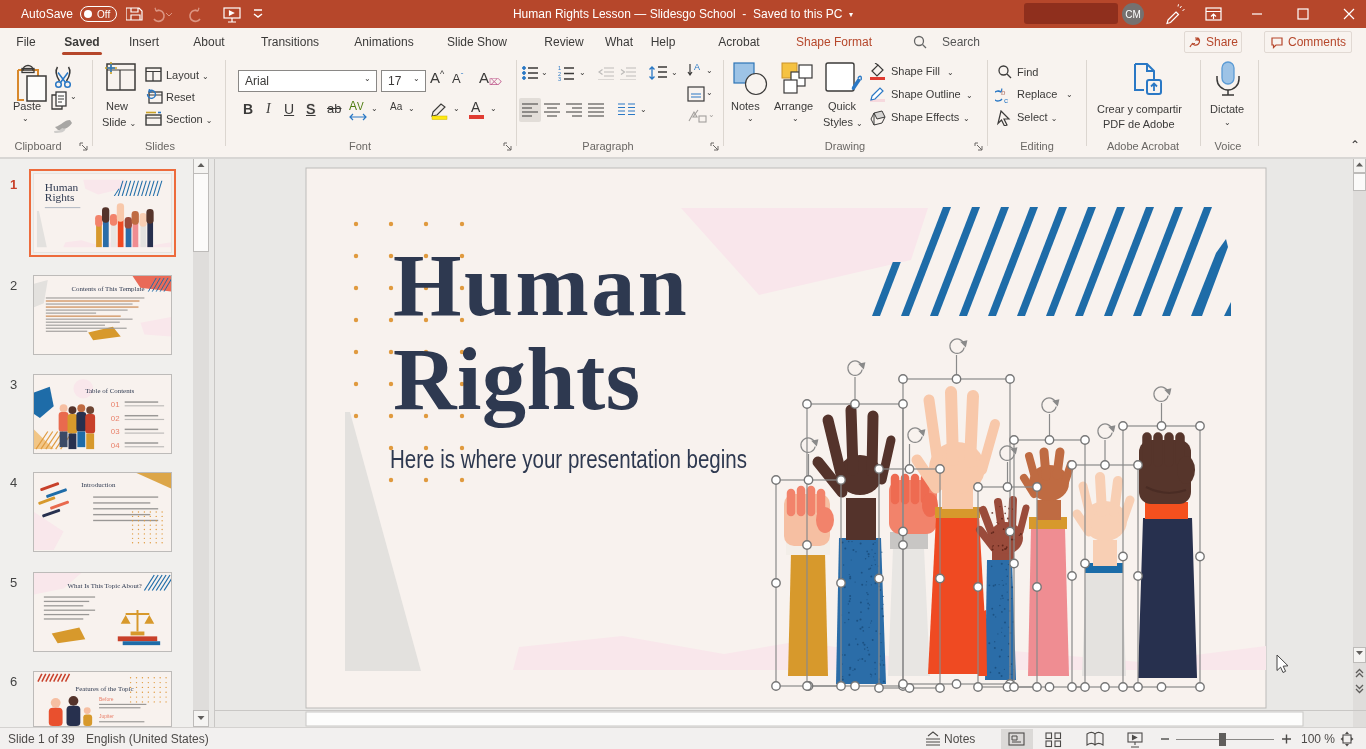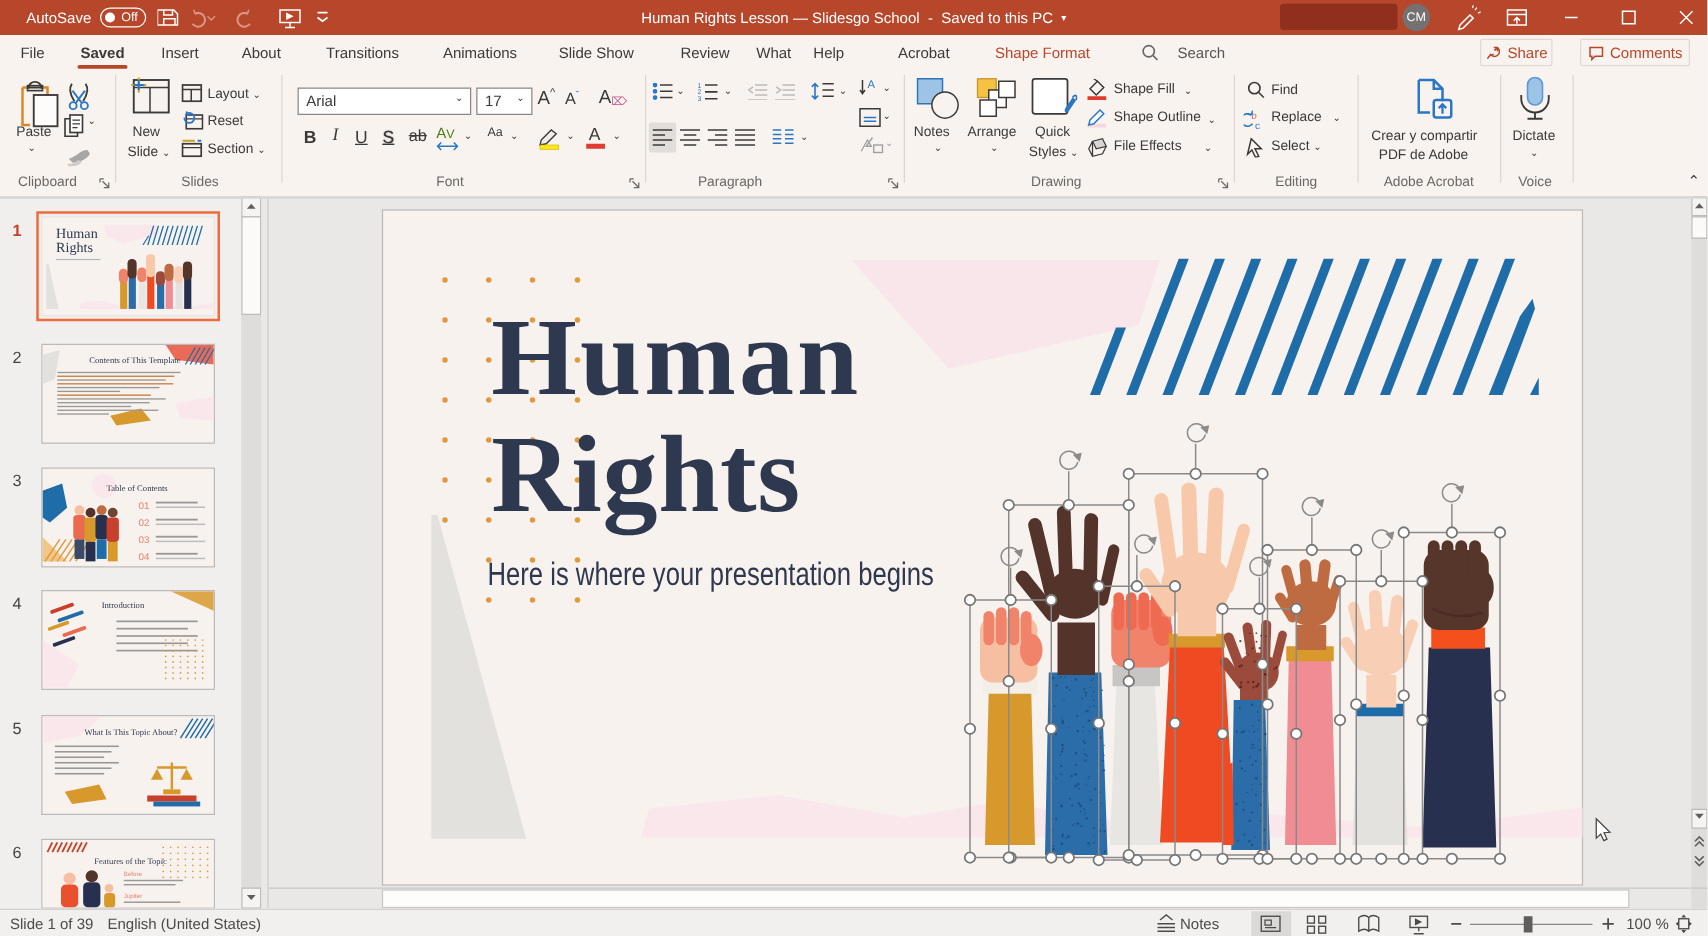--- a/index.html
+++ b/index.html
@@ -279,21 +279,21 @@
     <svg style="position:absolute;left:566px;top:47px" width="16" height="14" viewBox="0 0 16 14">
         <path d="M0 1 h16 M6 5 h10 M0 9 h16 M6 13 h10" stroke="#3b3a39" stroke-width="1.2"></path>
       </svg>
     <svg style="position:absolute;left:588px;top:47px" width="16" height="14" viewBox="0 0 16 14">
         <path d="M0 1 h16 M0 5 h16 M0 9 h16 M0 13 h16" stroke="#3b3a39" stroke-width="1.2"></path>
       </svg>
     <svg style="position:absolute;left:618px;top:47px" width="17" height="14" viewBox="0 0 17 14">
         <path d="M0 1 h7 M0 4.5 h7 M0 8 h7 M0 11.5 h7 M10 1 h7 M10 4.5 h7 M10 8 h7 M10 11.5 h7" stroke="#2A78C5" stroke-width="1.2"></path>
       </svg>
     <div class="chev" style="position:absolute;left:640px;top:49px">⌄</div>
-    <div class="glabel" style="left:551px;width:66px">Paragraph</div>
+    <div class="glabel" style="left:575px;width:66px">Paragraph</div>
     <svg class="dlg" style="left:710px" viewBox="0 0 10 10">
         <path d="M1 1 h3 M1 1 v3 M3 3 l5 5 M8 4 v4 h-4" fill="none" stroke="#6A6764" stroke-width="1"></path>
       </svg>
 
     <svg style="position:absolute;left:733px;top:6px" width="36" height="34" viewBox="0 0 36 34">
       <rect x="1" y="1" width="20" height="20" fill="#9DC3E6" stroke="#2E75B6" stroke-width="1.2"></rect>
       <circle cx="23" cy="22" r="10.5" fill="#F8F3EF" stroke="#3b3a39" stroke-width="1.2"></circle>
     </svg>
     <div class="itxt" style="left:731px;top:44px">Notes</div>
     <div class="chev" style="position:absolute;left:747px;top:58px">⌄</div>
@@ -322,21 +322,21 @@
     <svg style="position:absolute;left:869px;top:30px" width="17" height="17" viewBox="0 0 17 17">
       <rect x="1" y="13" width="15" height="3" fill="#F6D9DE"></rect>
       <path d="M3 10 l8 -8 l3 3 l-8 8 l-4 1 z" fill="#fff" stroke="#2A78C5" stroke-width="1.2"></path>
     </svg>
     <div class="itxt" style="left:891px;top:32px">Shape Outline</div>
     <div class="chev" style="position:absolute;left:966px;top:35px">⌄</div>
     <svg style="position:absolute;left:869px;top:53px" width="17" height="17" viewBox="0 0 17 17">
       <path d="M5 4 l8 -2 l3 6 l-8 2 z" fill="#D8D6D4" stroke="#3b3a39" stroke-width="1"></path>
       <path d="M5 4 l-3 6 l3 6 l8 -2 l3 -6 M5 16 l0 -12" fill="none" stroke="#3b3a39" stroke-width="1"></path>
     </svg>
-    <div class="itxt" style="left:891px;top:55px">File Effects</div>
+    <div class="itxt" style="left:891px;top:55px">Shape Effects</div>
     <div class="chev" style="position:absolute;left:963px;top:58px">⌄</div>
     <div class="glabel" style="left:815px;width:60px">Drawing</div>
     <svg class="dlg" style="left:974px" viewBox="0 0 10 10">
         <path d="M1 1 h3 M1 1 v3 M3 3 l5 5 M8 4 v4 h-4" fill="none" stroke="#6A6764" stroke-width="1"></path>
       </svg>
 
     <svg style="position:absolute;left:997px;top:8px" width="16" height="16" viewBox="0 0 16 16">
         <circle cx="6.5" cy="6.5" r="4.5" fill="none" stroke="#3b3a39" stroke-width="1.3"></circle>
         <path d="M10 10 l4 4" stroke="#3b3a39" stroke-width="1.3"></path>
       </svg>

